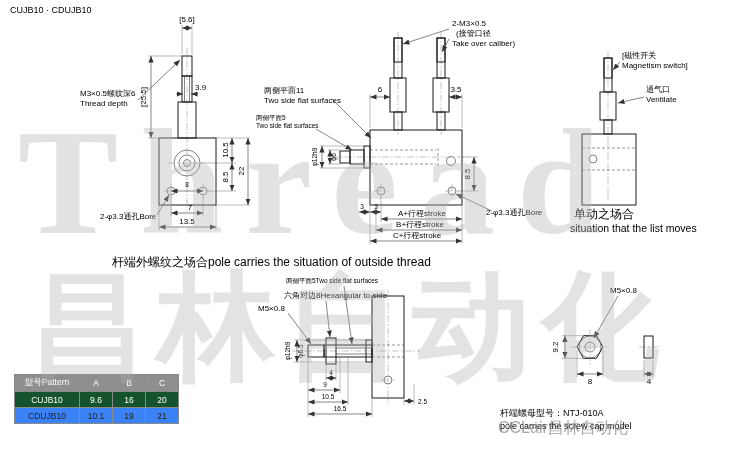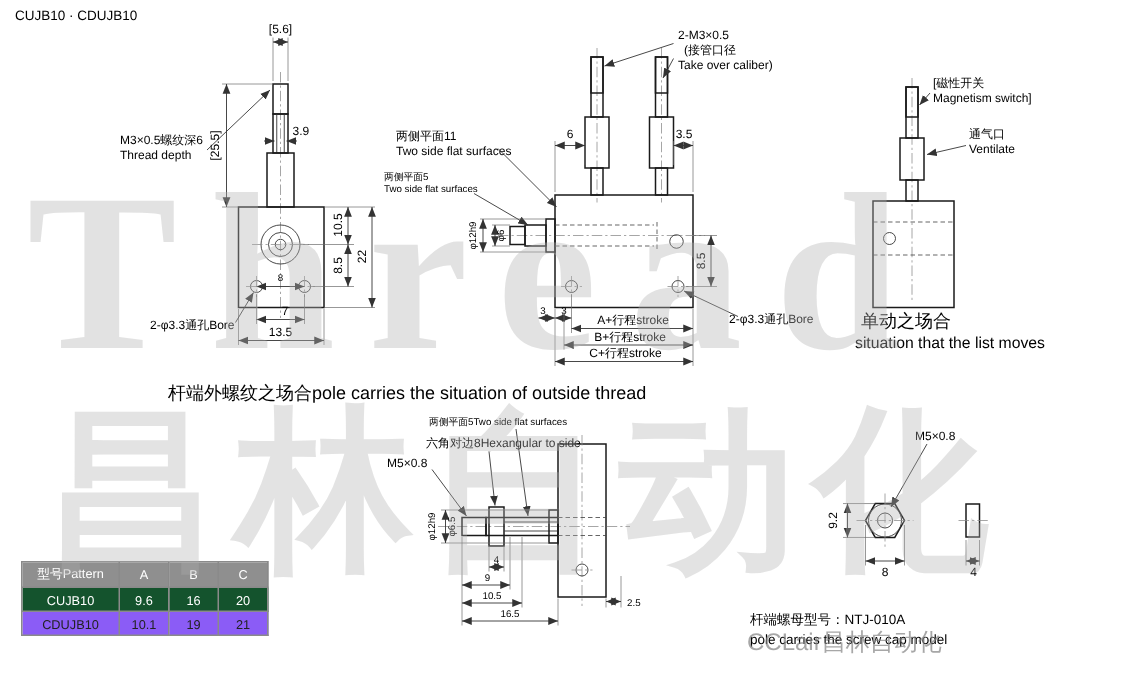--- a/index.html
+++ b/index.html
@@ -18,21 +18,21 @@
   .ex{stroke:#666;stroke-width:0.45;fill:none;}
   .cl{stroke:#888;stroke-width:0.5;stroke-dasharray:7 2 1.5 2;fill:none;}
   .dsh{stroke:#444;stroke-width:0.55;stroke-dasharray:3 2;fill:none;}
   .spec-table{position:absolute;left:14px;top:374px;z-index:2;border-collapse:collapse;}
   .spec-table td{border:1px solid #8a8a8a;font-size:8.5px;text-align:center;
                  padding:2px 3px;height:11px;}
   .spec-table .col-model{width:58px;}
   .spec-table .col-num{width:26px;}
   .spec-table tr.hd td{background:#8f8f8f;color:#fff;}
   .spec-table tr.r1 td{background:#14532d;color:#fff;}
-  .spec-table tr.r2 td{background:#8b5cf6;color:#222;}
+  .spec-table tr.r2 td{background:#3b82f6;color:#222;}
   .wm{position:absolute;z-index:5;pointer-events:none;white-space:nowrap;}
   .wm-latin{left:18px;top:96px;font-family:"Liberation Serif",serif;font-weight:bold;
             font-size:150px;letter-spacing:22px;color:rgba(178,178,178,0.38);}
   .wm-cn{left:8px;top:248px;font-weight:bold;font-size:118px;letter-spacing:10px;
          color:rgba(172,172,172,0.34);margin-left:21px;}
   .wm-corner{left:498px;top:418px;font-size:16px;font-weight:normal;
              color:rgba(130,130,130,0.7);}
 </style>
 </head>
 <body>

